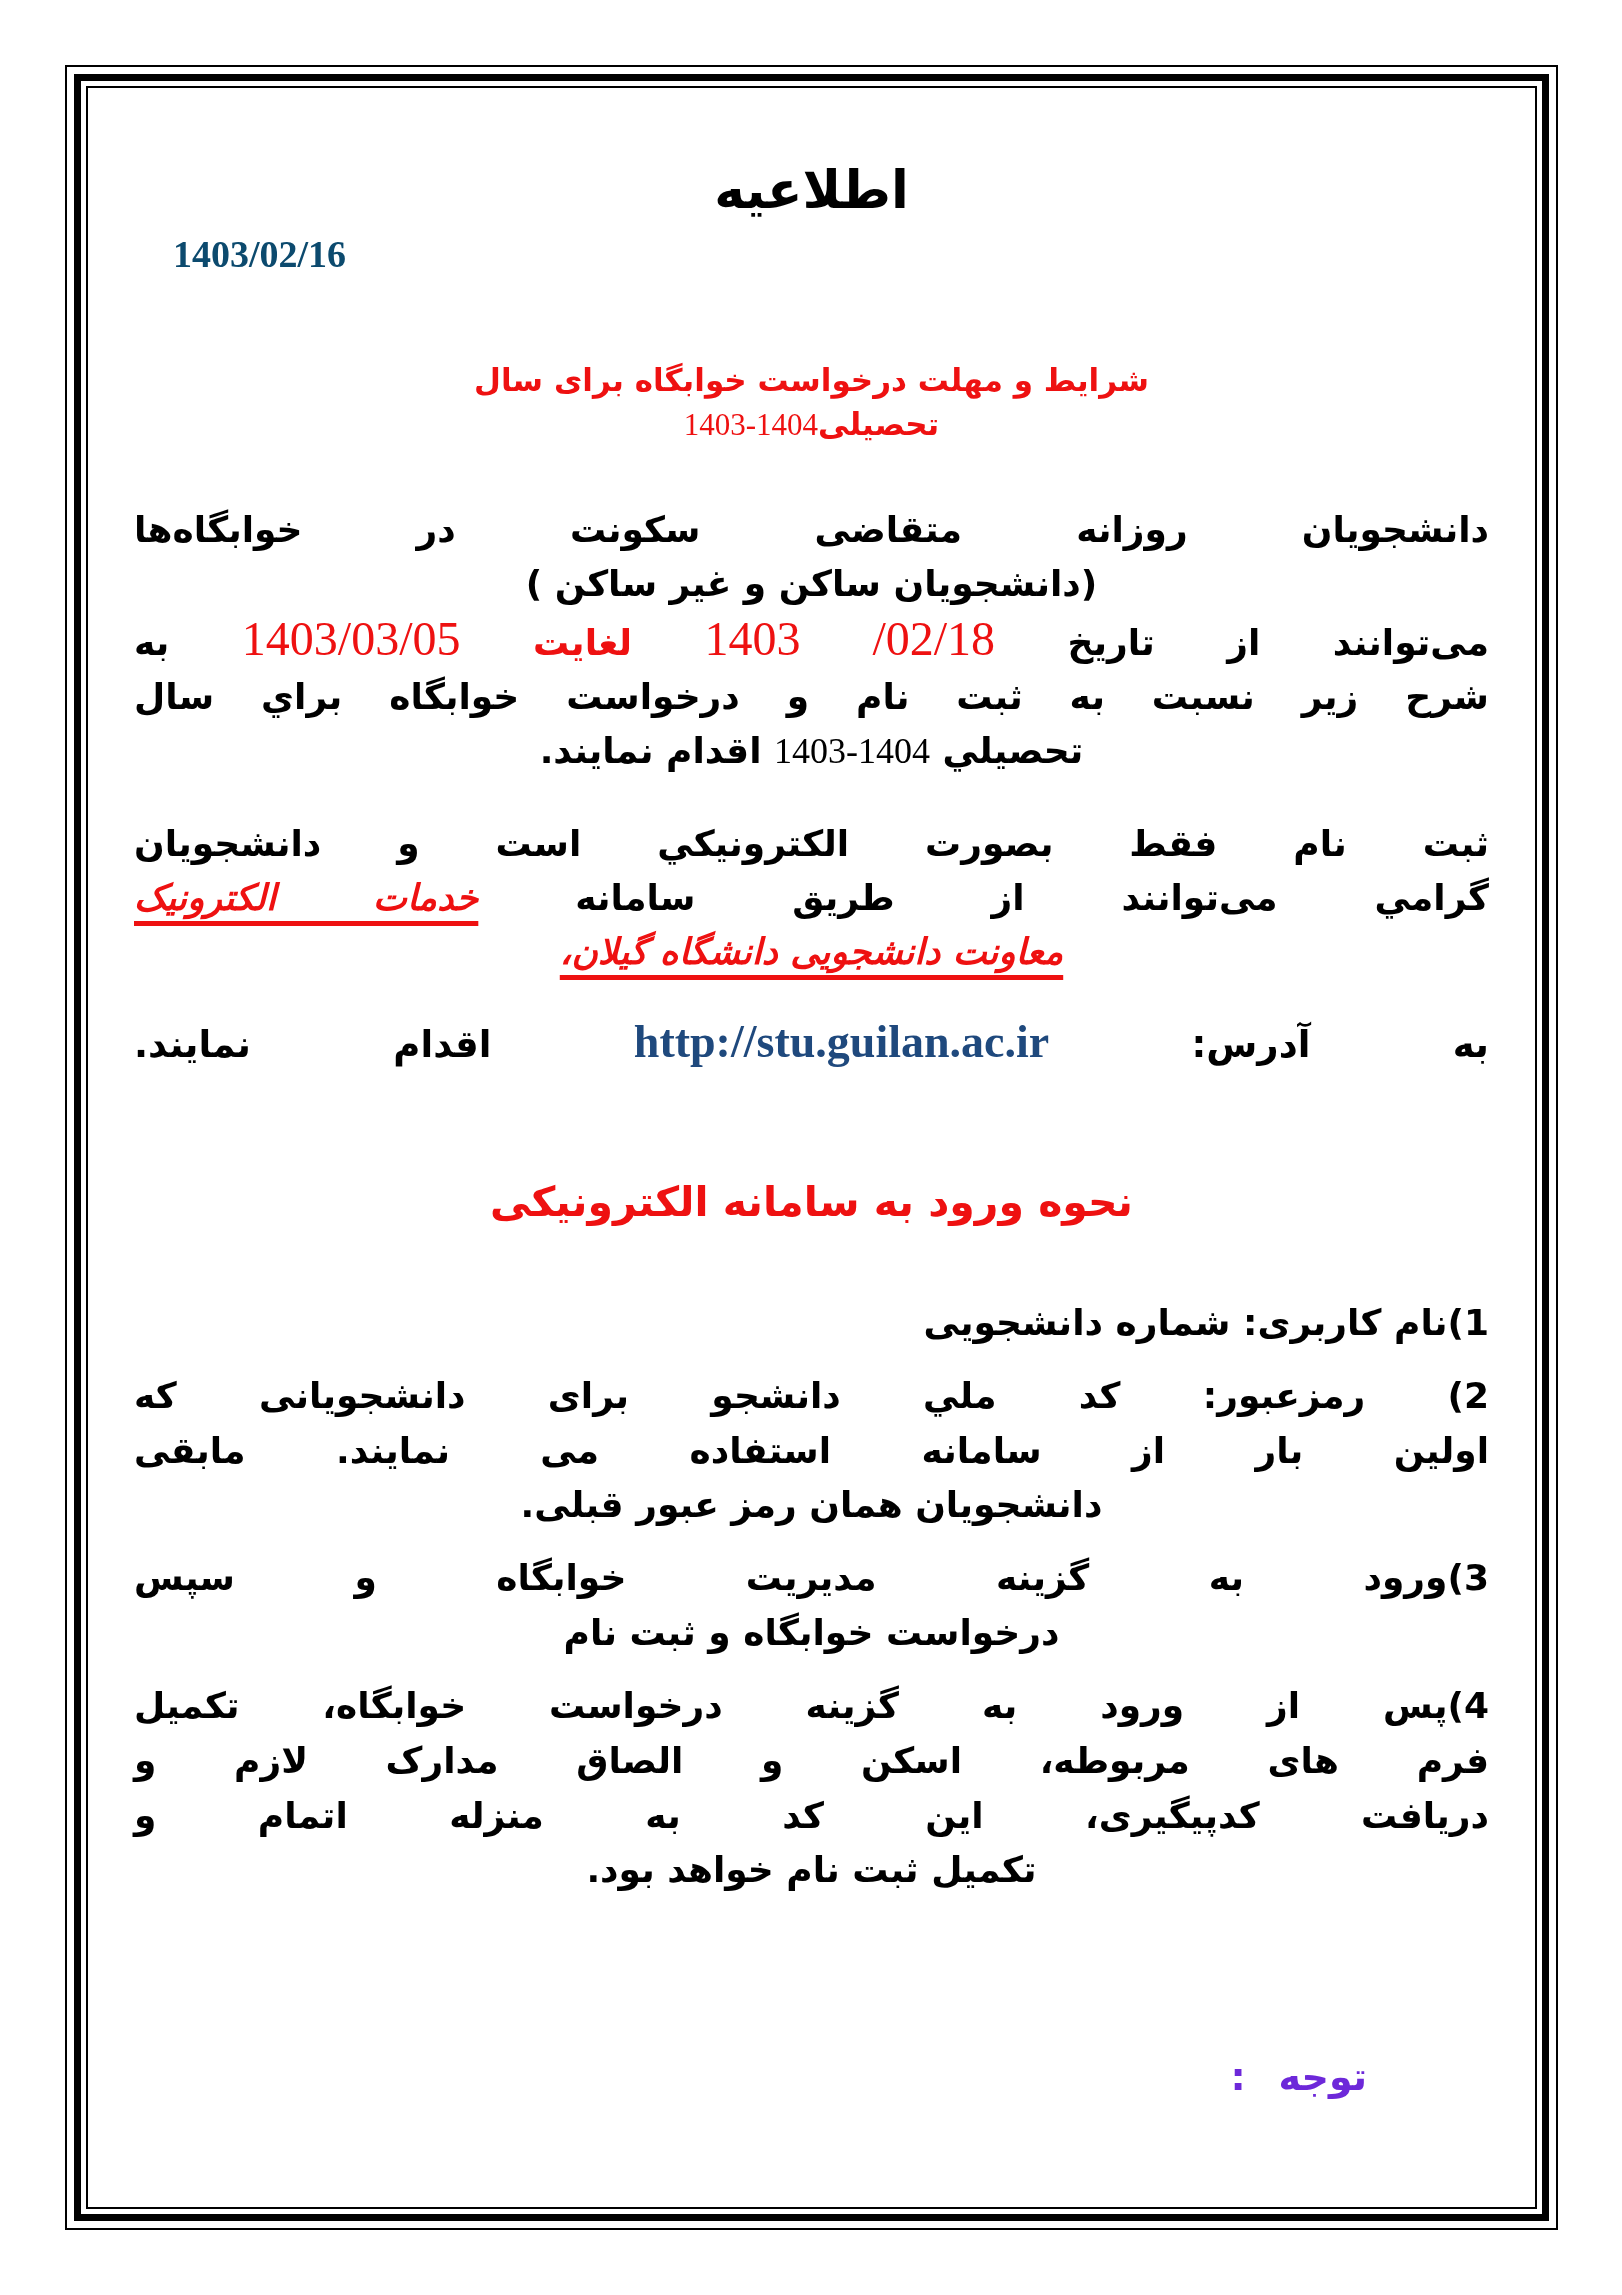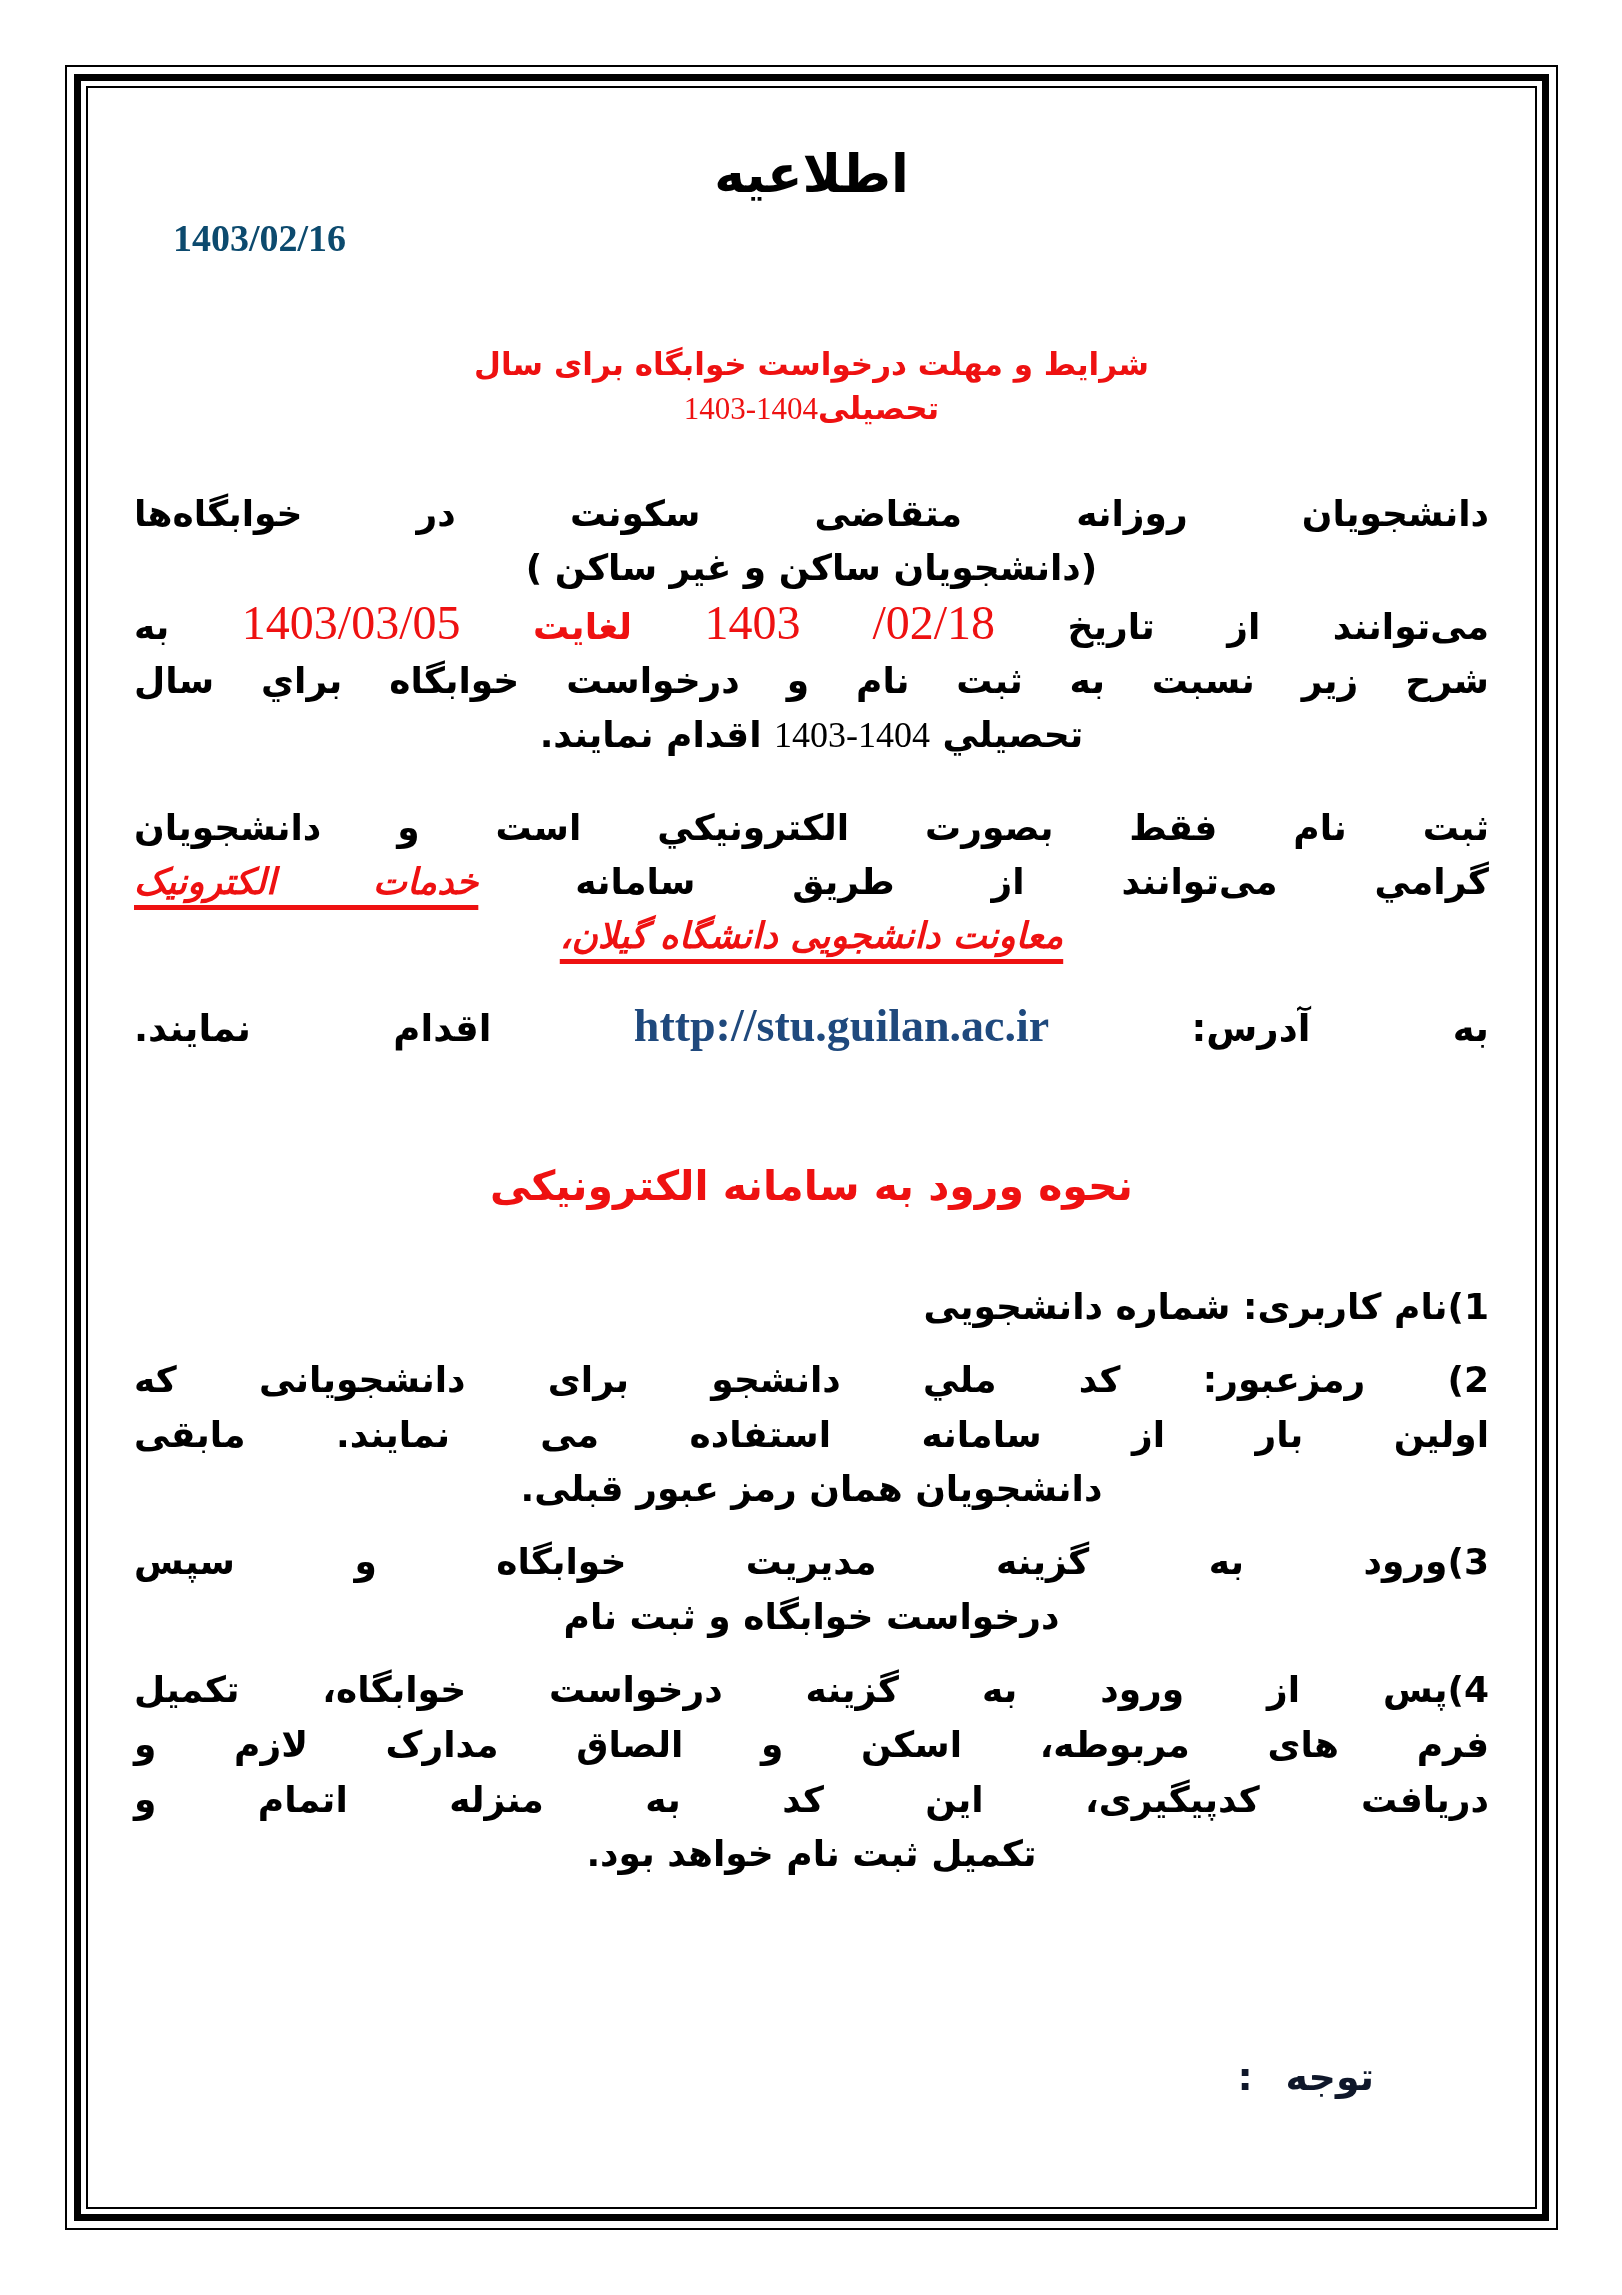--- a/index.html
+++ b/index.html
@@ -5,21 +5,21 @@
   html,body{margin:0;padding:0;background:#888;}
   .page{position:relative;width:1623px;height:2295px;background:#ffffff;margin:0 auto;overflow:hidden;}
 
   
   .frame-outer{position:absolute;inset:65px;border:2px solid #000;}
   .frame-mid{position:absolute;inset:7.2px;border:7.2px solid #000;}
   .frame-inner{position:absolute;inset:4.6px;border:2.6px solid #000;}
 
   .content{position:absolute;inset:0;padding:108px 134px 0 134px;box-sizing:border-box;overflow:hidden;}
 
-  .doc-title{margin-top:36px;text-align:center;direction:rtl;
+  .doc-title{margin-top:52px;text-align:center;direction:rtl;
     font:bold 52px "DejaVu Sans",sans-serif;color:#000;}
   .doc-date{margin-top:12px;text-align:left;direction:ltr;
     font:bold 38px "Liberation Serif","DejaVu Serif",serif;color:#0c4a6e;padding-left:39px;}
 
   .blk{direction:rtl;}
   .line{direction:rtl;font-family:"DejaVu Sans",sans-serif;font-weight:bold;
     color:#000;line-height:1.5;}
   .just{text-align:justify;text-align-last:justify;-moz-text-align-last:justify;}
   .cent{text-align:center;}
   .right{text-align:right;}
@@ -31,22 +31,22 @@
   .b-item .line{font-size:36px;line-height:1.52;}
 
   .red{color:#ee1111;}
   .u{text-decoration:underline;text-decoration-thickness:4.6px;text-underline-offset:10.5px;font-style:italic;}
   .ltr{direction:ltr;unicode-bidi:isolate;
     font-family:"Liberation Serif","DejaVu Serif",serif;font-weight:normal;}
   .big{font-size:48px;line-height:1.15;}
   .url{direction:ltr;unicode-bidi:isolate;color:#1f497d;
     font-family:"Liberation Serif","DejaVu Serif",serif;font-weight:bold;font-size:46px;}
 
-  .note{position:absolute;right:249px;bottom:196px;direction:rtl;
-    font:bold 38px "DejaVu Sans",sans-serif;color:#0f172a;word-spacing:19.6px;}
+  .note{position:absolute;right:256px;bottom:196px;direction:rtl;
+    font:bold 38px "DejaVu Sans",sans-serif;color:#6d28d9;word-spacing:19.6px;}
 </style>
 </head>
 <body>
 
 <div class="page">
   <div class="frame-outer">
     <div class="frame-mid">
       <div class="frame-inner"></div>
     </div>
   </div>

